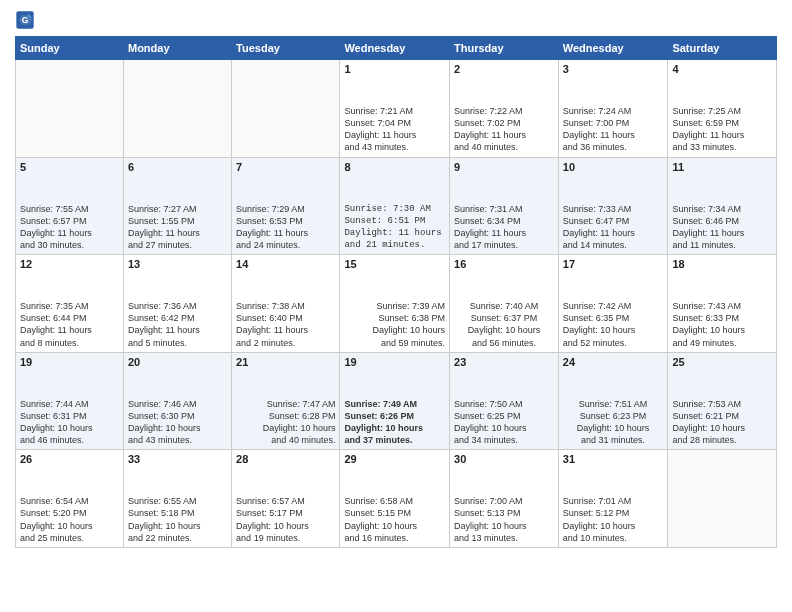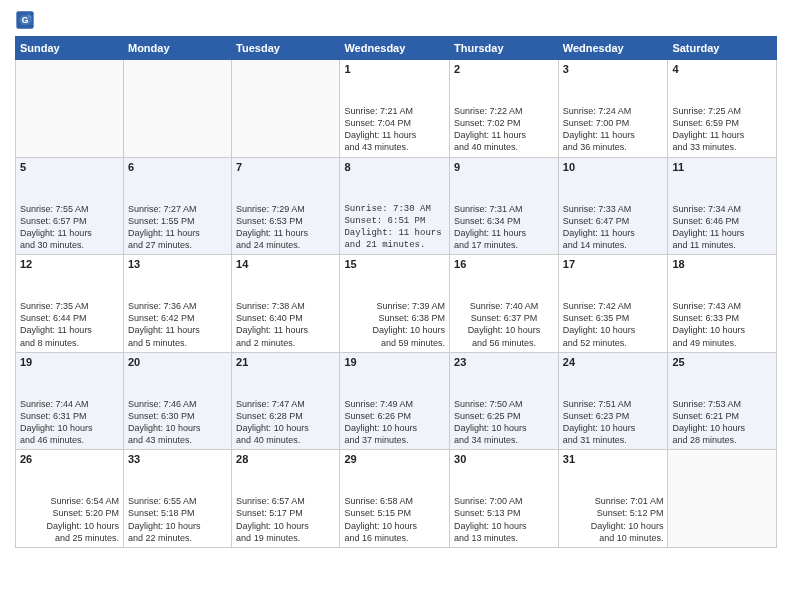--- a/index.html
+++ b/index.html
@@ -269,58 +269,58 @@
           </td>
           <td>
             <span class="day-num">20</span>
             <div class="day-info" style="white-space: pre-line;">Sunrise: 7:46 AM
 Sunset: 6:30 PM
 Daylight: 10 hours
 and 43 minutes.</div>
           </td>
           <td>
             <span class="day-num">21</span>
-            <div class="day-info" style="white-space: pre-line;">Sunrise: 7:47 AM
+            <div class="day-info" style="white-space: pre-line; text-align: right;">Sunrise: 7:47 AM
 Sunset: 6:28 PM
 Daylight: 10 hours
 and 40 minutes.</div>
           </td>
           <td>
             <span class="day-num">19</span>
-            <div class="day-info" style="white-space: pre-line;">Sunrise: 7:49 AM
+            <div class="day-info" style="white-space: pre-line; font-weight: bold;">Sunrise: 7:49 AM
 Sunset: 6:26 PM
 Daylight: 10 hours
 and 37 minutes.</div>
           </td>
           <td>
             <span class="day-num">23</span>
             <div class="day-info" style="white-space: pre-line;">Sunrise: 7:50 AM
 Sunset: 6:25 PM
 Daylight: 10 hours
 and 34 minutes.</div>
           </td>
           <td>
             <span class="day-num">24</span>
-            <div class="day-info" style="white-space: pre-line;">Sunrise: 7:51 AM
+            <div class="day-info" style="white-space: pre-line; text-align: center;">Sunrise: 7:51 AM
 Sunset: 6:23 PM
 Daylight: 10 hours
 and 31 minutes.</div>
           </td>
           <td>
             <span class="day-num">25</span>
             <div class="day-info" style="white-space: pre-line;">Sunrise: 7:53 AM
 Sunset: 6:21 PM
 Daylight: 10 hours
 and 28 minutes.</div>
           </td>
         </tr>
         <tr>
           <td>
             <span class="day-num">26</span>
-            <div class="day-info" style="white-space: pre-line; text-align: right;">Sunrise: 6:54 AM
+            <div class="day-info" style="white-space: pre-line;">Sunrise: 6:54 AM
 Sunset: 5:20 PM
 Daylight: 10 hours
 and 25 minutes.</div>
           </td>
           <td>
             <span class="day-num">33</span>
             <div class="day-info" style="white-space: pre-line;">Sunrise: 6:55 AM
 Sunset: 5:18 PM
 Daylight: 10 hours
 and 22 minutes.</div>
@@ -341,21 +341,21 @@
           </td>
           <td>
             <span class="day-num">30</span>
             <div class="day-info" style="white-space: pre-line;">Sunrise: 7:00 AM
 Sunset: 5:13 PM
 Daylight: 10 hours
 and 13 minutes.</div>
           </td>
           <td>
             <span class="day-num">31</span>
-            <div class="day-info" style="white-space: pre-line; text-align: right;">Sunrise: 7:01 AM
+            <div class="day-info" style="white-space: pre-line;">Sunrise: 7:01 AM
 Sunset: 5:12 PM
 Daylight: 10 hours
 and 10 minutes.</div>
           </td>
           <td class="empty-cell"></td>
         </tr>
       </tbody>
   </table>
 </div>
 

